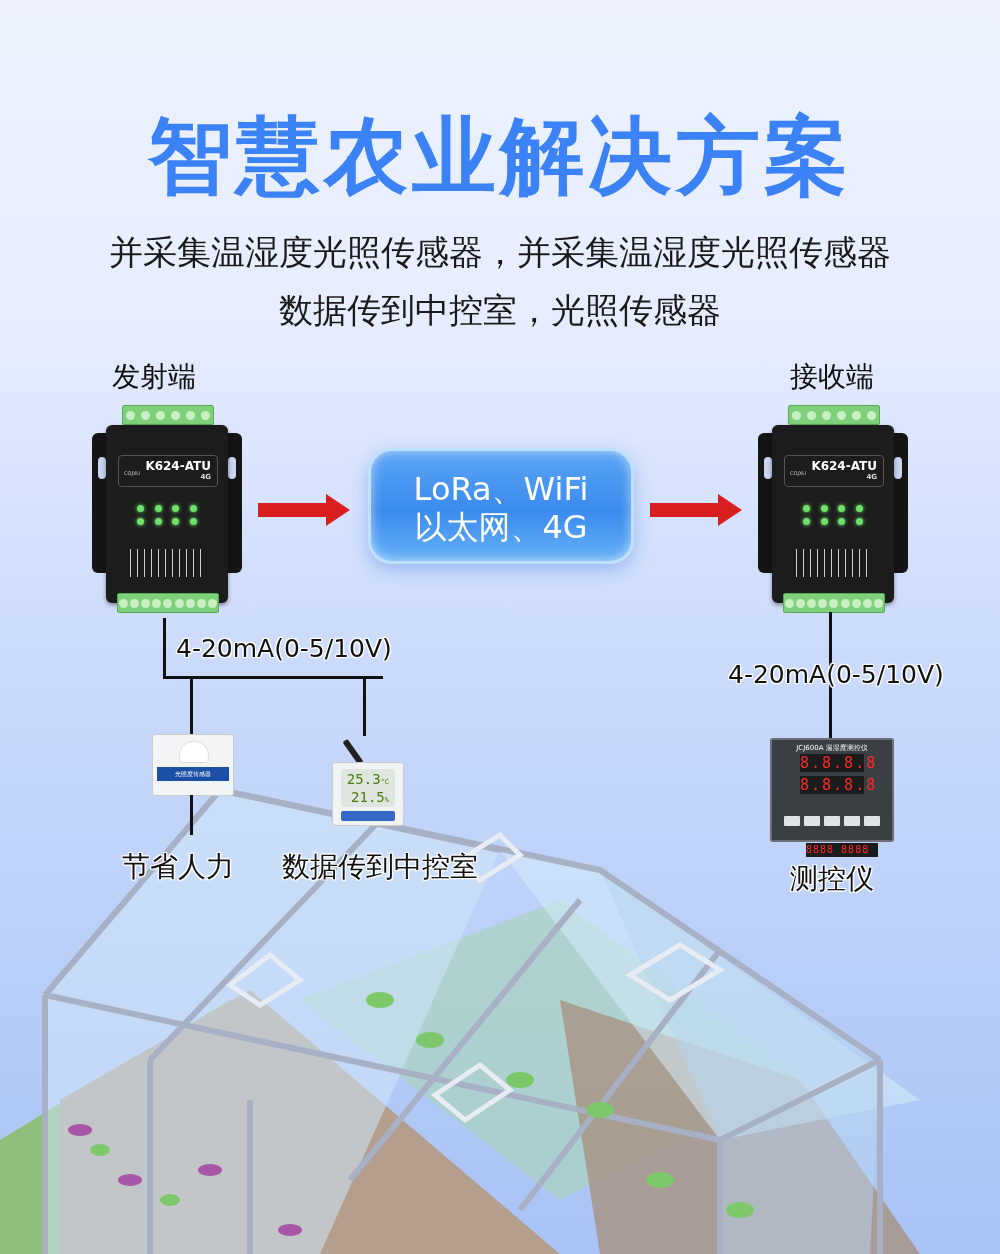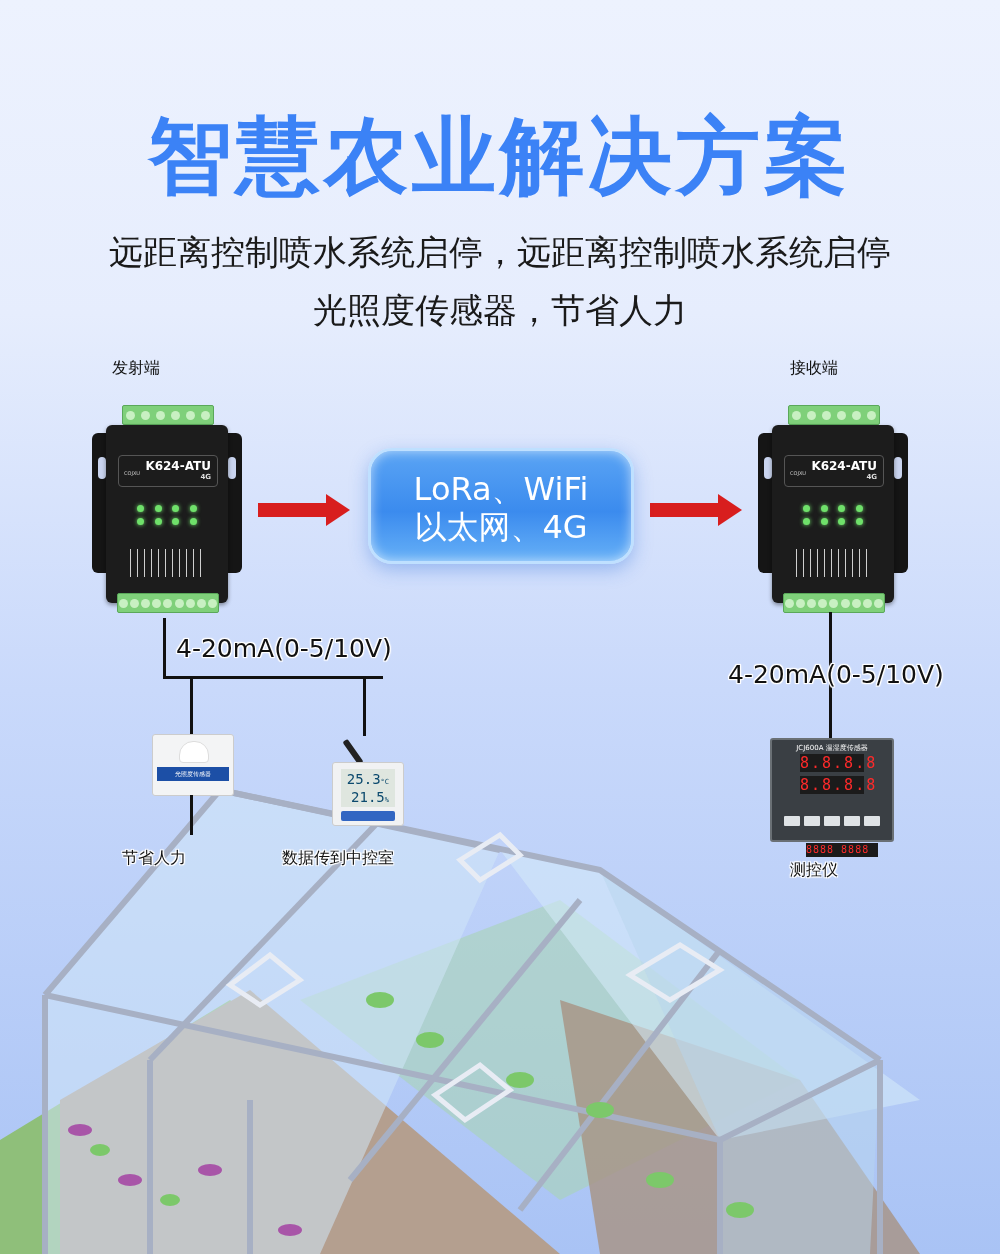--- a/index.html
+++ b/index.html
@@ -2,21 +2,21 @@
 <html><head>
 <meta charset="utf-8">
 <style>
   html,body{margin:0;padding:0;}
   body{width:1000px;height:1254px;overflow:hidden;position:relative;
     background:linear-gradient(180deg,#edf2fe 0%,#e6edfd 25%,#c9d9fb 55%,#a9c3f5 100%);
     font-family:"DejaVu Sans","Liberation Sans",sans-serif;color:#111;}
   .abs{position:absolute;}
   .title{left:0;top:100px;width:1000px;text-align:center;font-size:84px;font-weight:bold;letter-spacing:4px;color:#3b82f6;}
   .sub{left:0;width:1000px;text-align:center;font-size:34px;color:#1a1a1a;}
-  .label{font-size:16px;color:#111;}
+  .label{font-size:28px;color:#111;}
   .outlined{text-shadow:0 0 3px #fff,0 0 3px #fff,1px 1px 0 #fff,-1px -1px 0 #fff,1px -1px 0 #fff,-1px 1px 0 #fff;}
   .line{background:#111;}
   
   .device{width:156px;height:200px;}
   .dev-term{position:absolute;left:30px;width:90px;height:18px;background:#7fd07a;border:1px solid #5aa85a;border-radius:2px;display:flex;justify-content:space-around;align-items:center;}
   .dev-term span{width:9px;height:9px;border-radius:50%;background:#c8f0c2;}
   .dev-flange{position:absolute;top:18px;left:0;width:150px;height:140px;background:#151515;border-radius:6px;}
   .dev-flange::before,.dev-flange::after{content:"";position:absolute;width:8px;height:22px;border-radius:4px;background:#c9d4ef;left:6px;top:24px;}
   .dev-flange::after{left:auto;right:6px;}
   .dev-body{position:absolute;top:10px;left:14px;width:122px;height:178px;background:#1c1c1c;border-radius:6px;box-shadow:0 2px 4px rgba(0,0,0,.4);}
@@ -32,38 +32,38 @@
     background:linear-gradient(180deg,#5aa4f4 0%,#3b8bee 55%,#66b0f7 100%);
     border:3px solid #bfe0ff;box-shadow:0 6px 18px rgba(40,110,220,.35), inset 0 0 12px rgba(255,255,255,.6);
     color:#fff;text-align:center;font-size:32px;line-height:38px;padding-top:19px;box-sizing:border-box;}
   .arrow{height:14px;background:#d81e1e;}
   .arrow::after{content:"";position:absolute;right:-22px;top:-9px;border-left:24px solid #d81e1e;border-top:16px solid transparent;border-bottom:16px solid transparent;}
   
   .light-sensor{left:152px;top:734px;width:80px;height:60px;background:#f3f4f5;border:1px solid #ccc;border-radius:3px;}
   .light-sensor .dome{position:absolute;left:26px;top:6px;width:28px;height:20px;border-radius:14px 14px 4px 4px;background:#fff;border:1px solid #ddd;}
   .light-sensor .band{position:absolute;left:4px;top:32px;width:72px;height:14px;background:#1c4fa6;color:#fff;font-size:6px;text-align:center;line-height:14px;}
   .th-sensor{left:332px;top:762px;width:70px;height:62px;background:#f1f2f3;border:1px solid #ccc;border-radius:3px;}
-  .th-lcd{position:absolute;left:8px;top:6px;width:54px;height:38px;background:#dfe6df;font-family:"DejaVu Sans Mono",monospace;font-size:14px;line-height:15px;color:#0c4a6e;text-align:right;padding-right:6px;box-sizing:border-box;padding-top:3px;}
+  .th-lcd{position:absolute;left:8px;top:6px;width:54px;height:38px;background:#dfe6df;font-family:"DejaVu Sans Mono",monospace;font-size:14px;line-height:15px;color:#4d7c0f;text-align:right;padding-right:6px;box-sizing:border-box;padding-top:3px;}
   .th-btns{position:absolute;left:8px;bottom:4px;width:54px;height:10px;background:#3266c2;border-radius:2px;}
   .antenna{left:350px;top:738px;width:6px;height:28px;background:#222;transform:rotate(-35deg);border-radius:2px;}
   
   .controller{left:770px;top:738px;width:120px;height:100px;background:#3a3f44;border:2px solid #6a7075;border-radius:3px;}
   .ctl-title{position:absolute;left:0;top:3px;width:100%;text-align:center;font-size:7px;color:#fff;}
   .ctl-row{position:absolute;left:28px;height:18px;background:#1b1b1b;color:#ff2a2a;font-family:"DejaVu Sans Mono",monospace;font-size:15px;line-height:18px;letter-spacing:2px;}
   .ctl-keys{position:absolute;left:12px;top:76px;width:96px;height:10px;display:flex;justify-content:space-between;}
   .ctl-keys span{width:16px;height:10px;background:#dfe3e6;border-radius:1px;}
   
   .greenhouse{left:0;top:780px;width:1000px;height:474px;}
 </style>
 </head>
 <body>
 
 <div class="abs title">智慧农业解决方案</div>
-<div class="abs sub" style="top:230px;">远距离控制喷水系统启停，远距离控制喷水系统启停</div>
-<div class="abs sub" style="top:288px;">光照度传感器，节省人力</div>
+<div class="abs sub" style="top:230px;">并采集温湿度光照传感器，并采集温湿度光照传感器</div>
+<div class="abs sub" style="top:288px;">数据传到中控室，光照传感器</div>
 
 <div class="abs label" style="left:112px;top:358px;">发射端</div>
 <div class="abs device" style="left:92px;top:405px;">
   <div class="dev-term" style="top:0;">
       <span></span>
       <span></span>
       <span></span>
       <span></span>
       <span></span>
       <span></span>
@@ -219,21 +219,21 @@
   <div class="th-btns"></div>
 </div>
 
 <div class="abs label outlined" style="left:122px;top:848px;">节省人力</div>
 <div class="abs label outlined" style="left:282px;top:848px;">数据传到中控室</div>
 
 <div class="abs line" style="left:829px;top:612px;width:3px;height:128px;"></div>
 <div class="abs label outlined" style="left:728px;top:660px;font-size:25px;">4-20mA(0-5/10V)</div>
 
 <div class="abs controller">
-  <div class="ctl-title">JCJ600A 温湿度传感器</div>
+  <div class="ctl-title">JCJ600A 温湿度测控仪</div>
   <div class="ctl-row" style="top:14px;width:64px;">8.8.8.8</div>
   <div class="ctl-row" style="top:36px;width:64px;">8.8.8.8</div>
   <div class="ctl-row" style="top:58px;left:34px;width:72px;font-size:10px;letter-spacing:1px;height:14px;line-height:14px;margin-top:45px;">8888 8888</div>
   <div class="ctl-keys">
       <span></span>
       <span></span>
       <span></span>
       <span></span>
       <span></span>
     </div>

